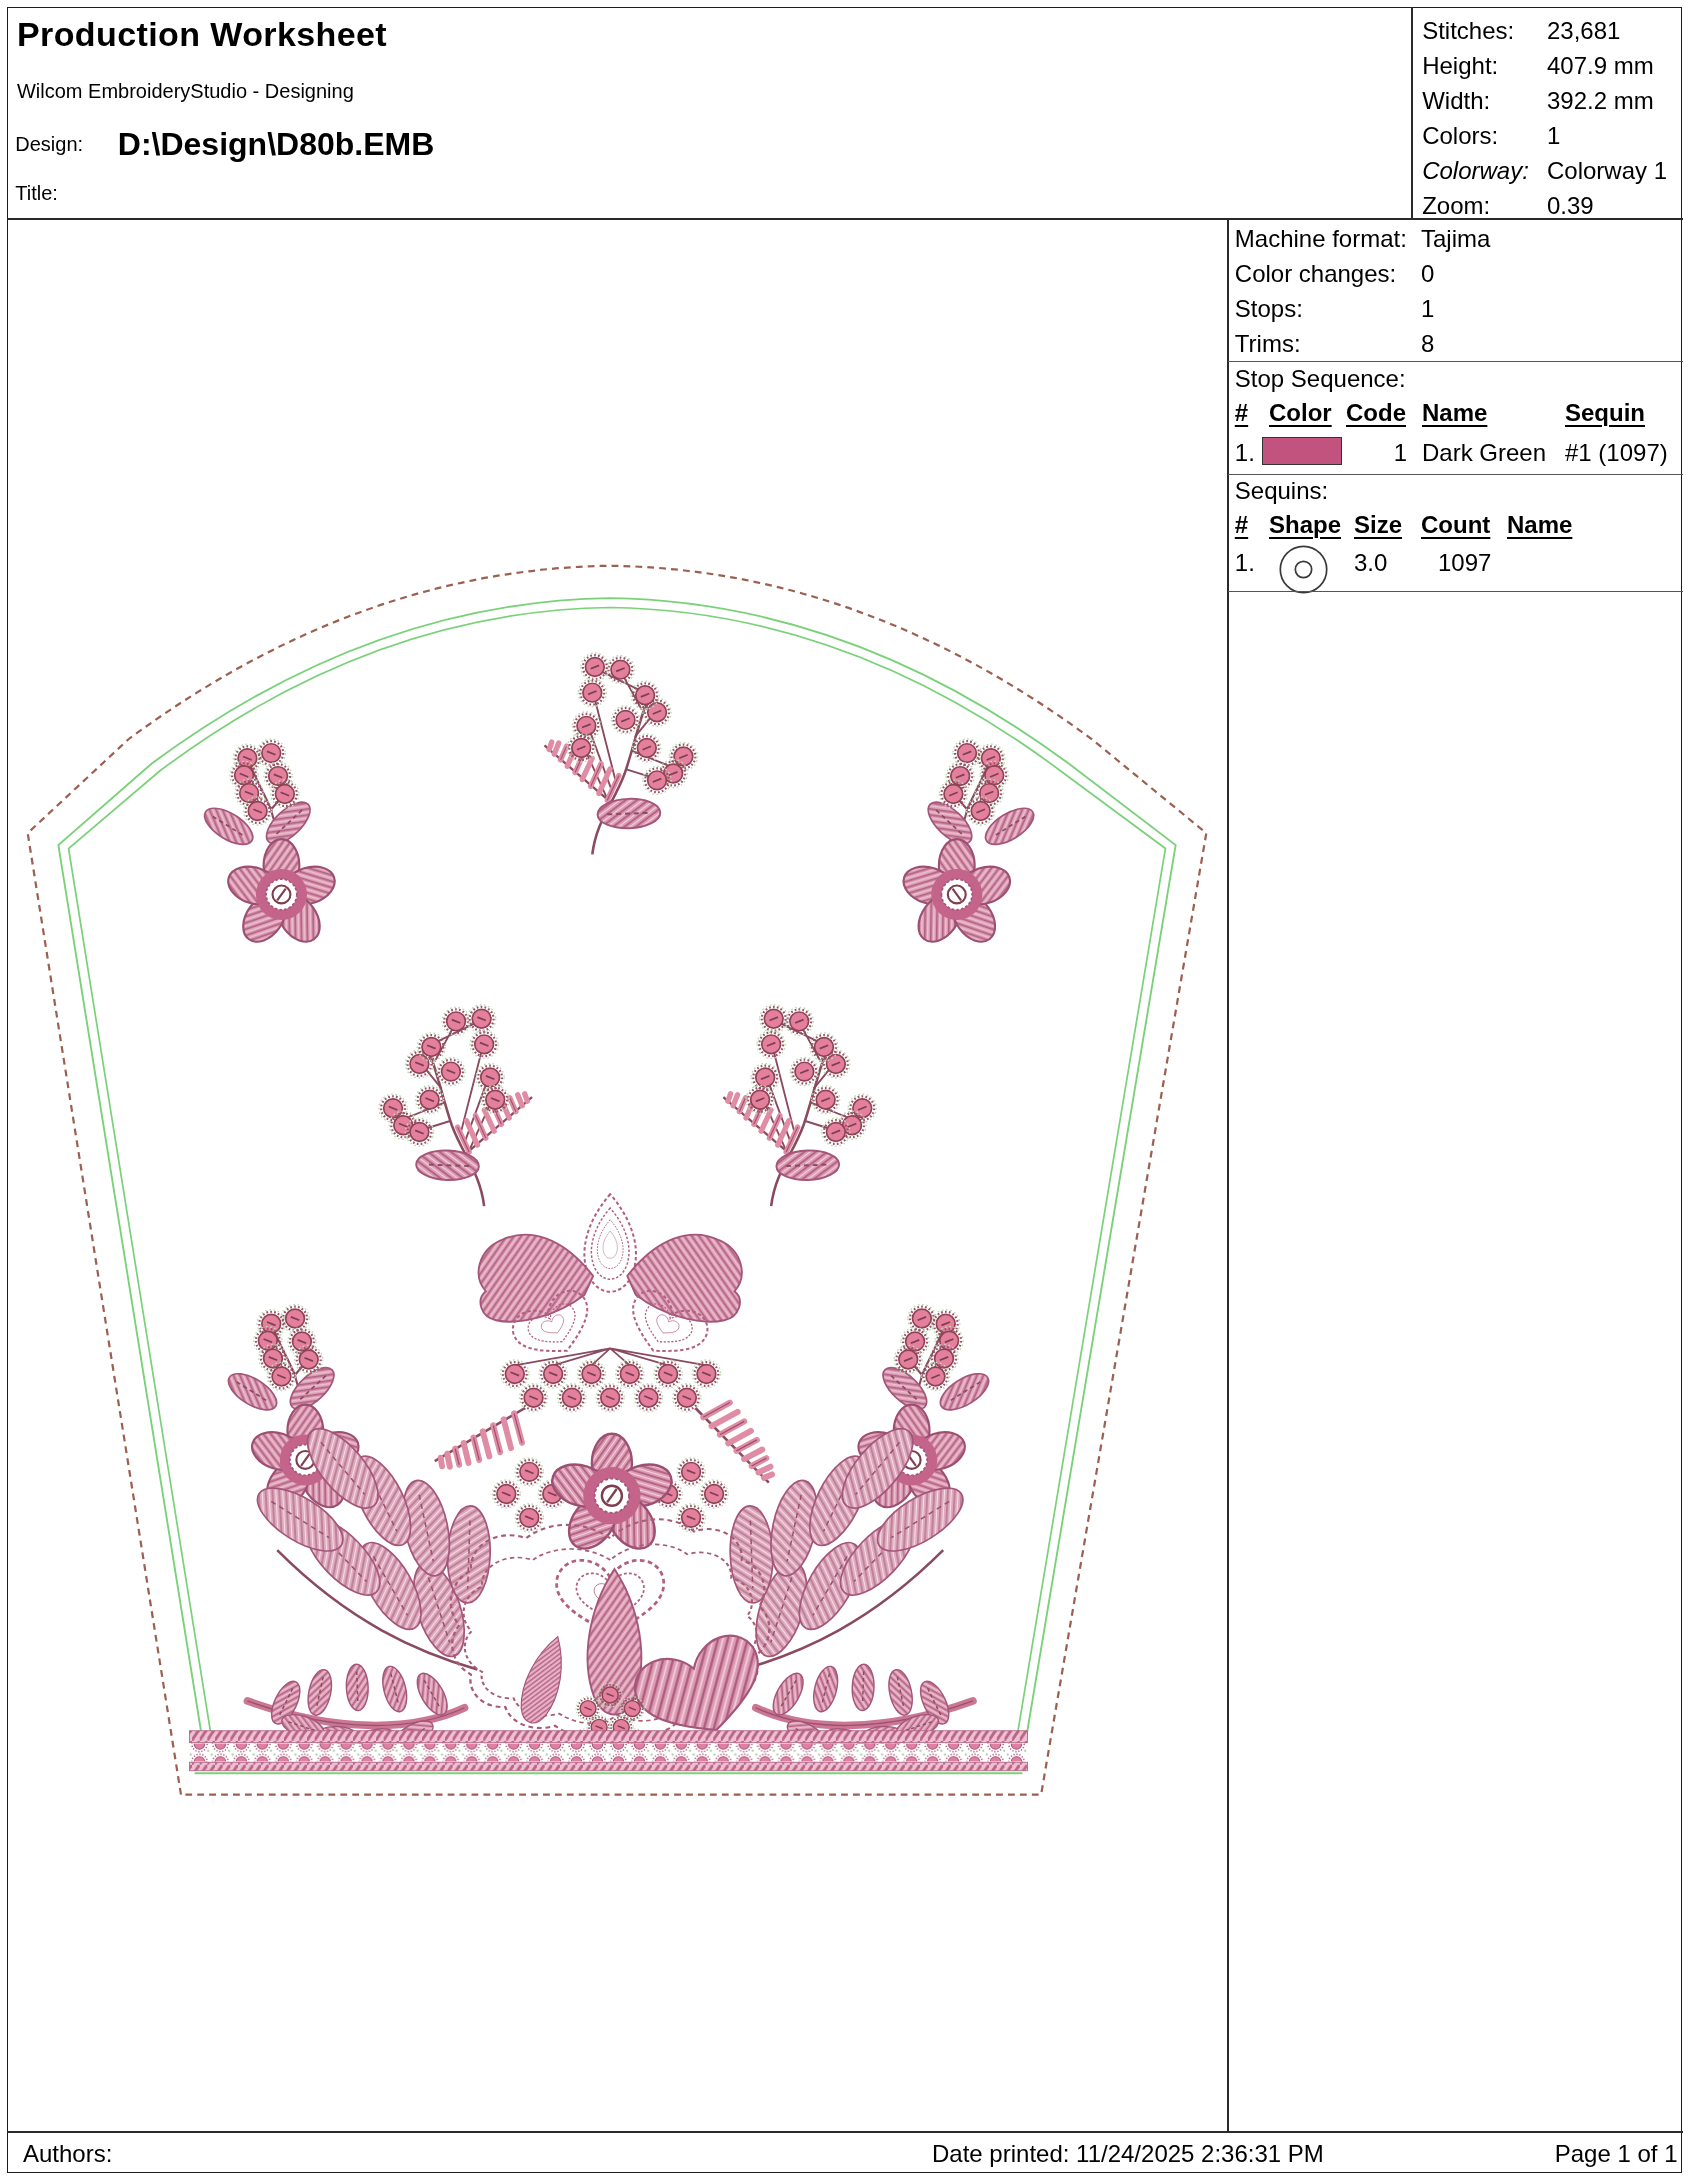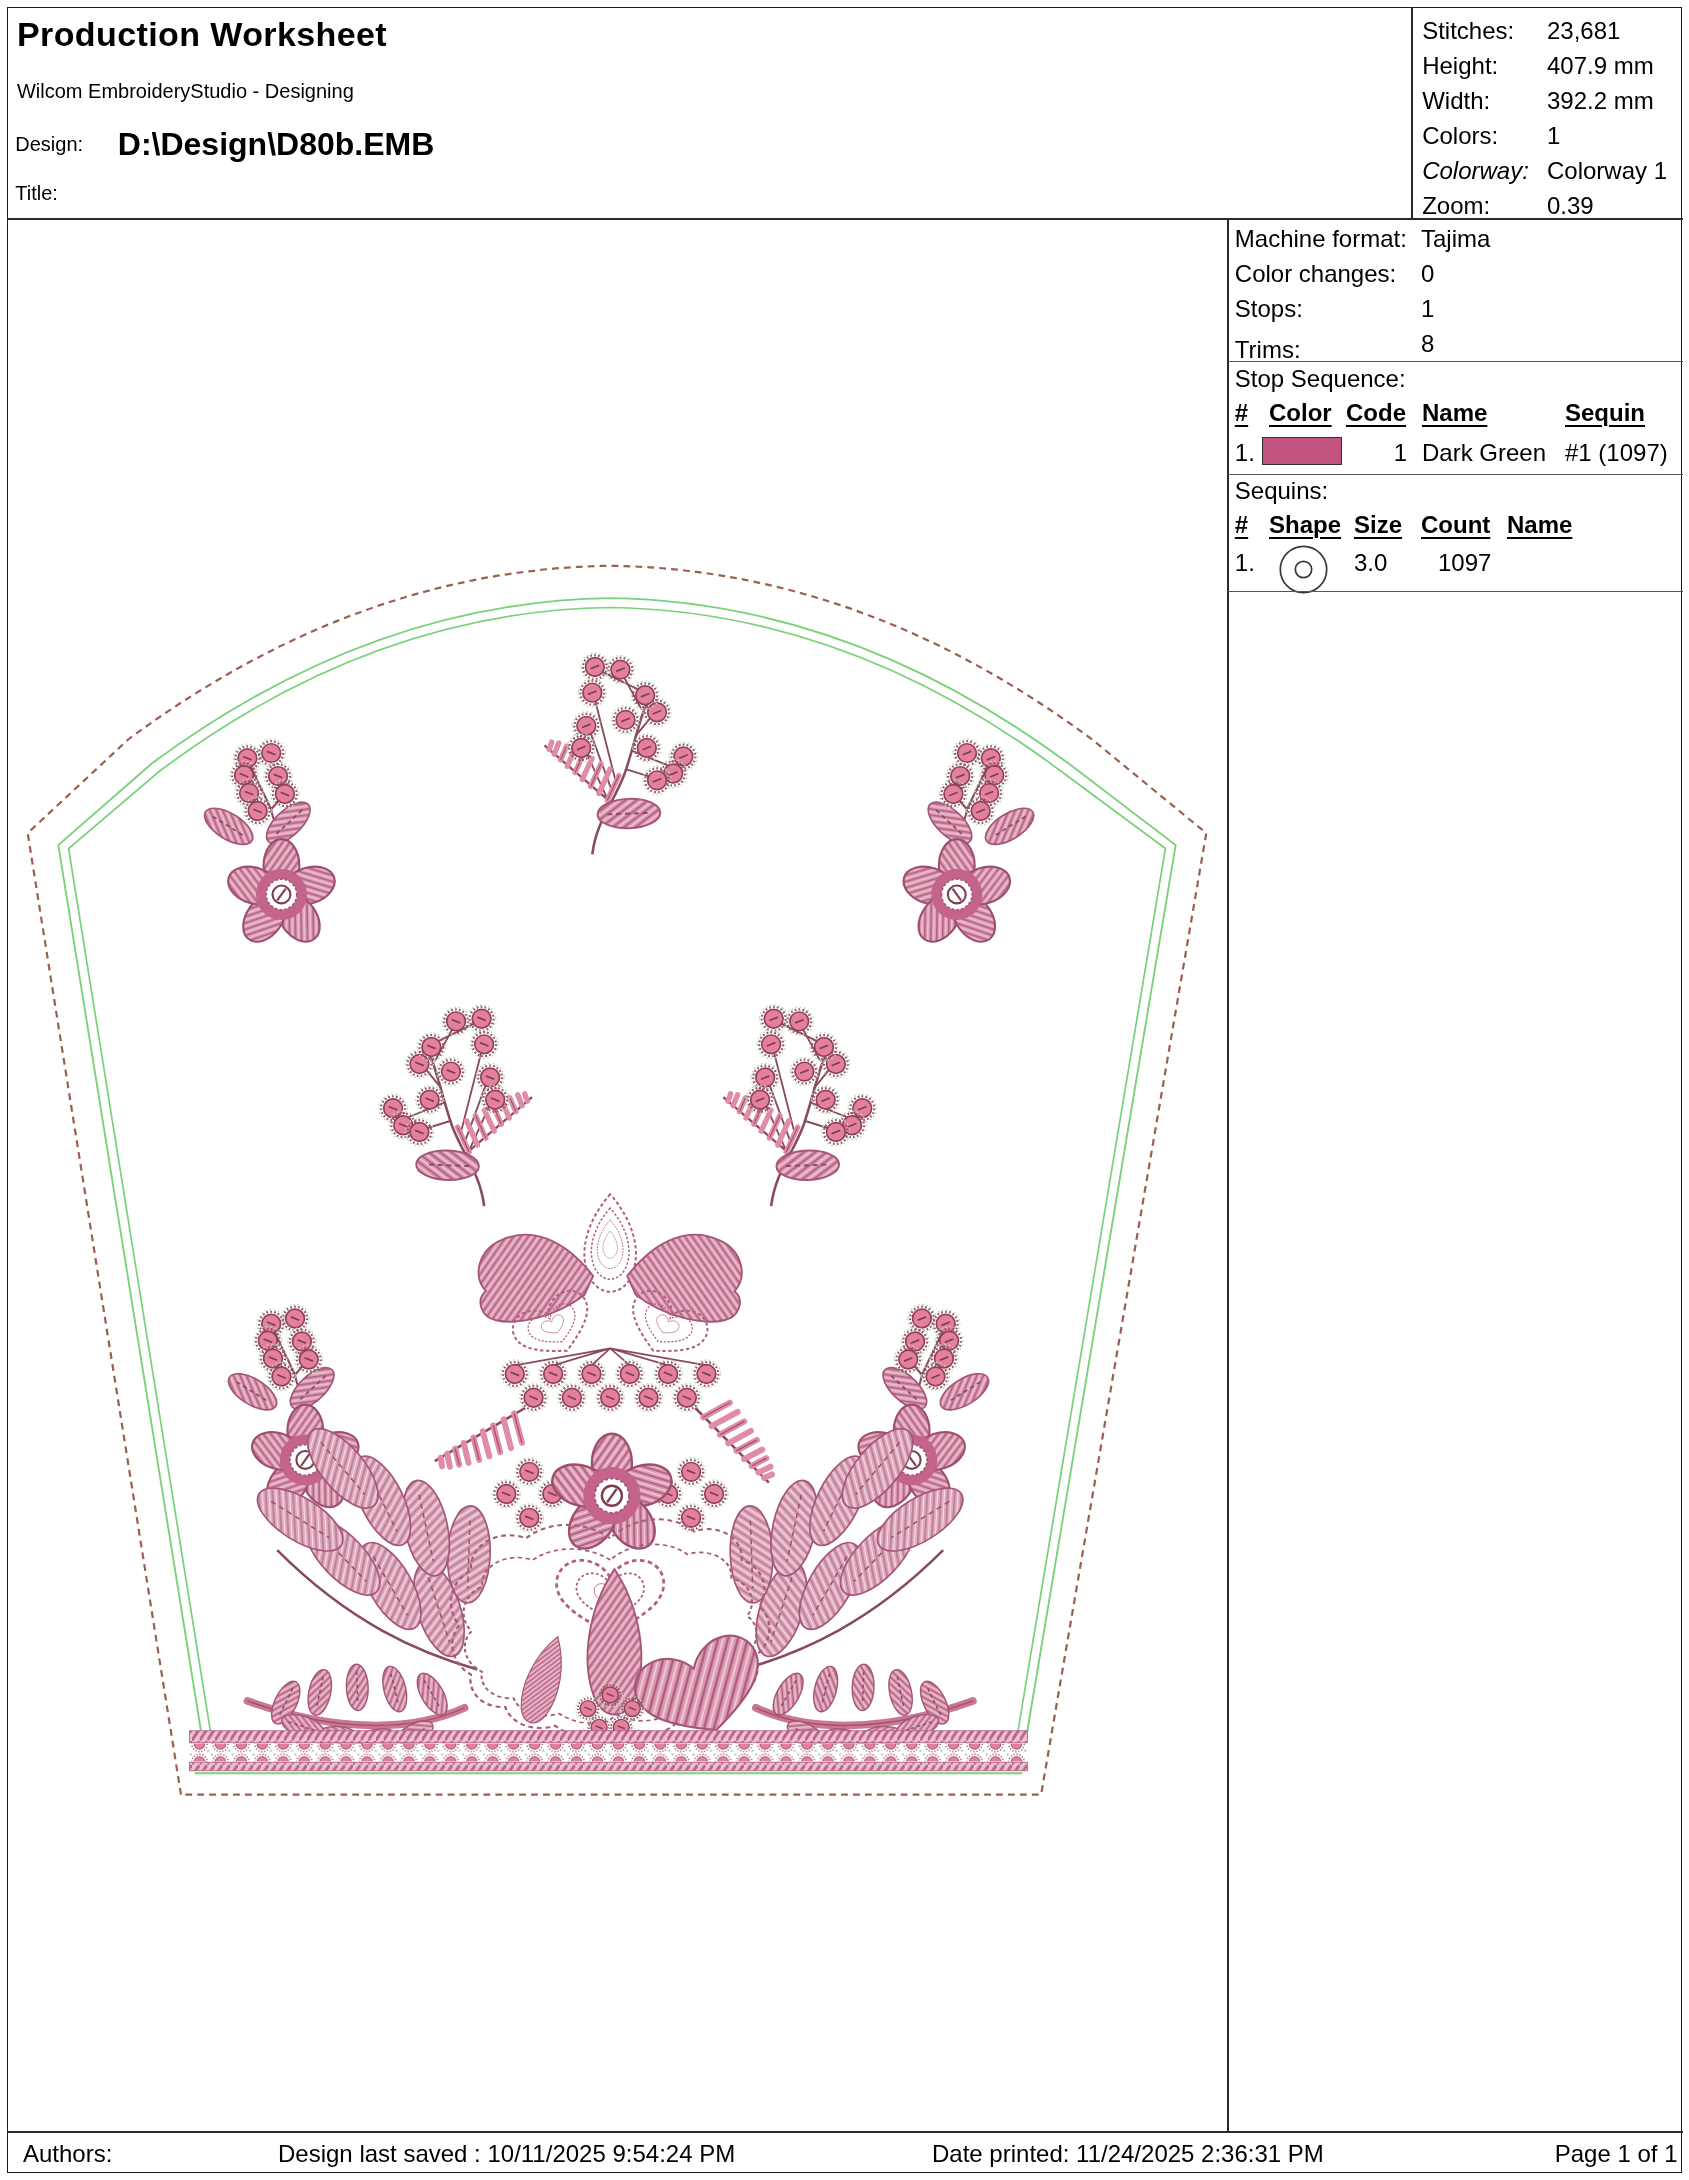--- a/index.html
+++ b/index.html
@@ -52,21 +52,21 @@
 
 <div class="abs vline" style="left:1227px;top:220px;height:1911px;"></div>
 
 <div class="abs" style="left:1228px;top:220px;width:455px;height:141px;">
   <div class="abs t28" style="left:6.8px;top:5.1px;">Machine format:</div>
   <div class="abs t28" style="left:193px;top:5.1px;">Tajima</div>
   <div class="abs t28" style="left:6.8px;top:40px;">Color changes:</div>
   <div class="abs t28" style="left:193px;top:40px;">0</div>
   <div class="abs t28" style="left:6.8px;top:75px;">Stops:</div>
   <div class="abs t28" style="left:193px;top:75px;">1</div>
-  <div class="abs t28" style="left:6.8px;top:116px;">Trims:</div>
+  <div class="abs t28" style="left:6.8px;top:110px;">Trims:</div>
   <div class="abs t28" style="left:193px;top:110px;">8</div>
 </div>
 <div class="abs hline" style="left:1228px;top:361px;width:455px;height:0.9px;background:#555;"></div>
 
 <div class="abs" style="left:1228px;top:362px;width:455px;height:112px;">
   <div class="abs t28" style="left:6.8px;top:3.4px;">Stop Sequence:</div>
   <div class="abs hdrcell" style="left:6.8px;top:37px;">#</div>
   <div class="abs hdrcell" style="left:41px;top:37px;">Color</div>
   <div class="abs hdrcell" style="left:118px;top:37px;">Code</div>
   <div class="abs hdrcell" style="left:194px;top:37px;">Name</div>
@@ -303,17 +303,16 @@
     <rect x="222" y="2047" width="984" height="21" fill="#ffffff"></rect>
     <rect x="222" y="2047" width="984" height="21" fill="url(#rosettes)"></rect>
     <rect x="222" y="2069" width="984" height="10" fill="url(#braid)" stroke="#b06585" stroke-width="1"></rect>
     <line x1="228" y1="2082" x2="1200" y2="2082" stroke="#7ad17a" stroke-width="2.4"></line>
   </g>
 </svg>
 
 <div class="abs hline" style="left:6.8px;top:2131px;width:1676px;"></div>
 <div class="abs" style="left:11px;top:2133px;width:1675px;height:39px;">
   <div class="abs footer-text" style="left:12px;">Authors:</div>
-  <div class="abs footer-text" style="left:267px;">Design last saved : 10/11/2025 9:54:24 PM</div>
   <div class="abs footer-text" style="left:921px;">Date printed: 11/24/2025 2:36:31 PM</div>
   <div class="abs footer-text" style="right:8.5px;">Page 1 of 1</div>
 </div>
 
 
 </body></html>

